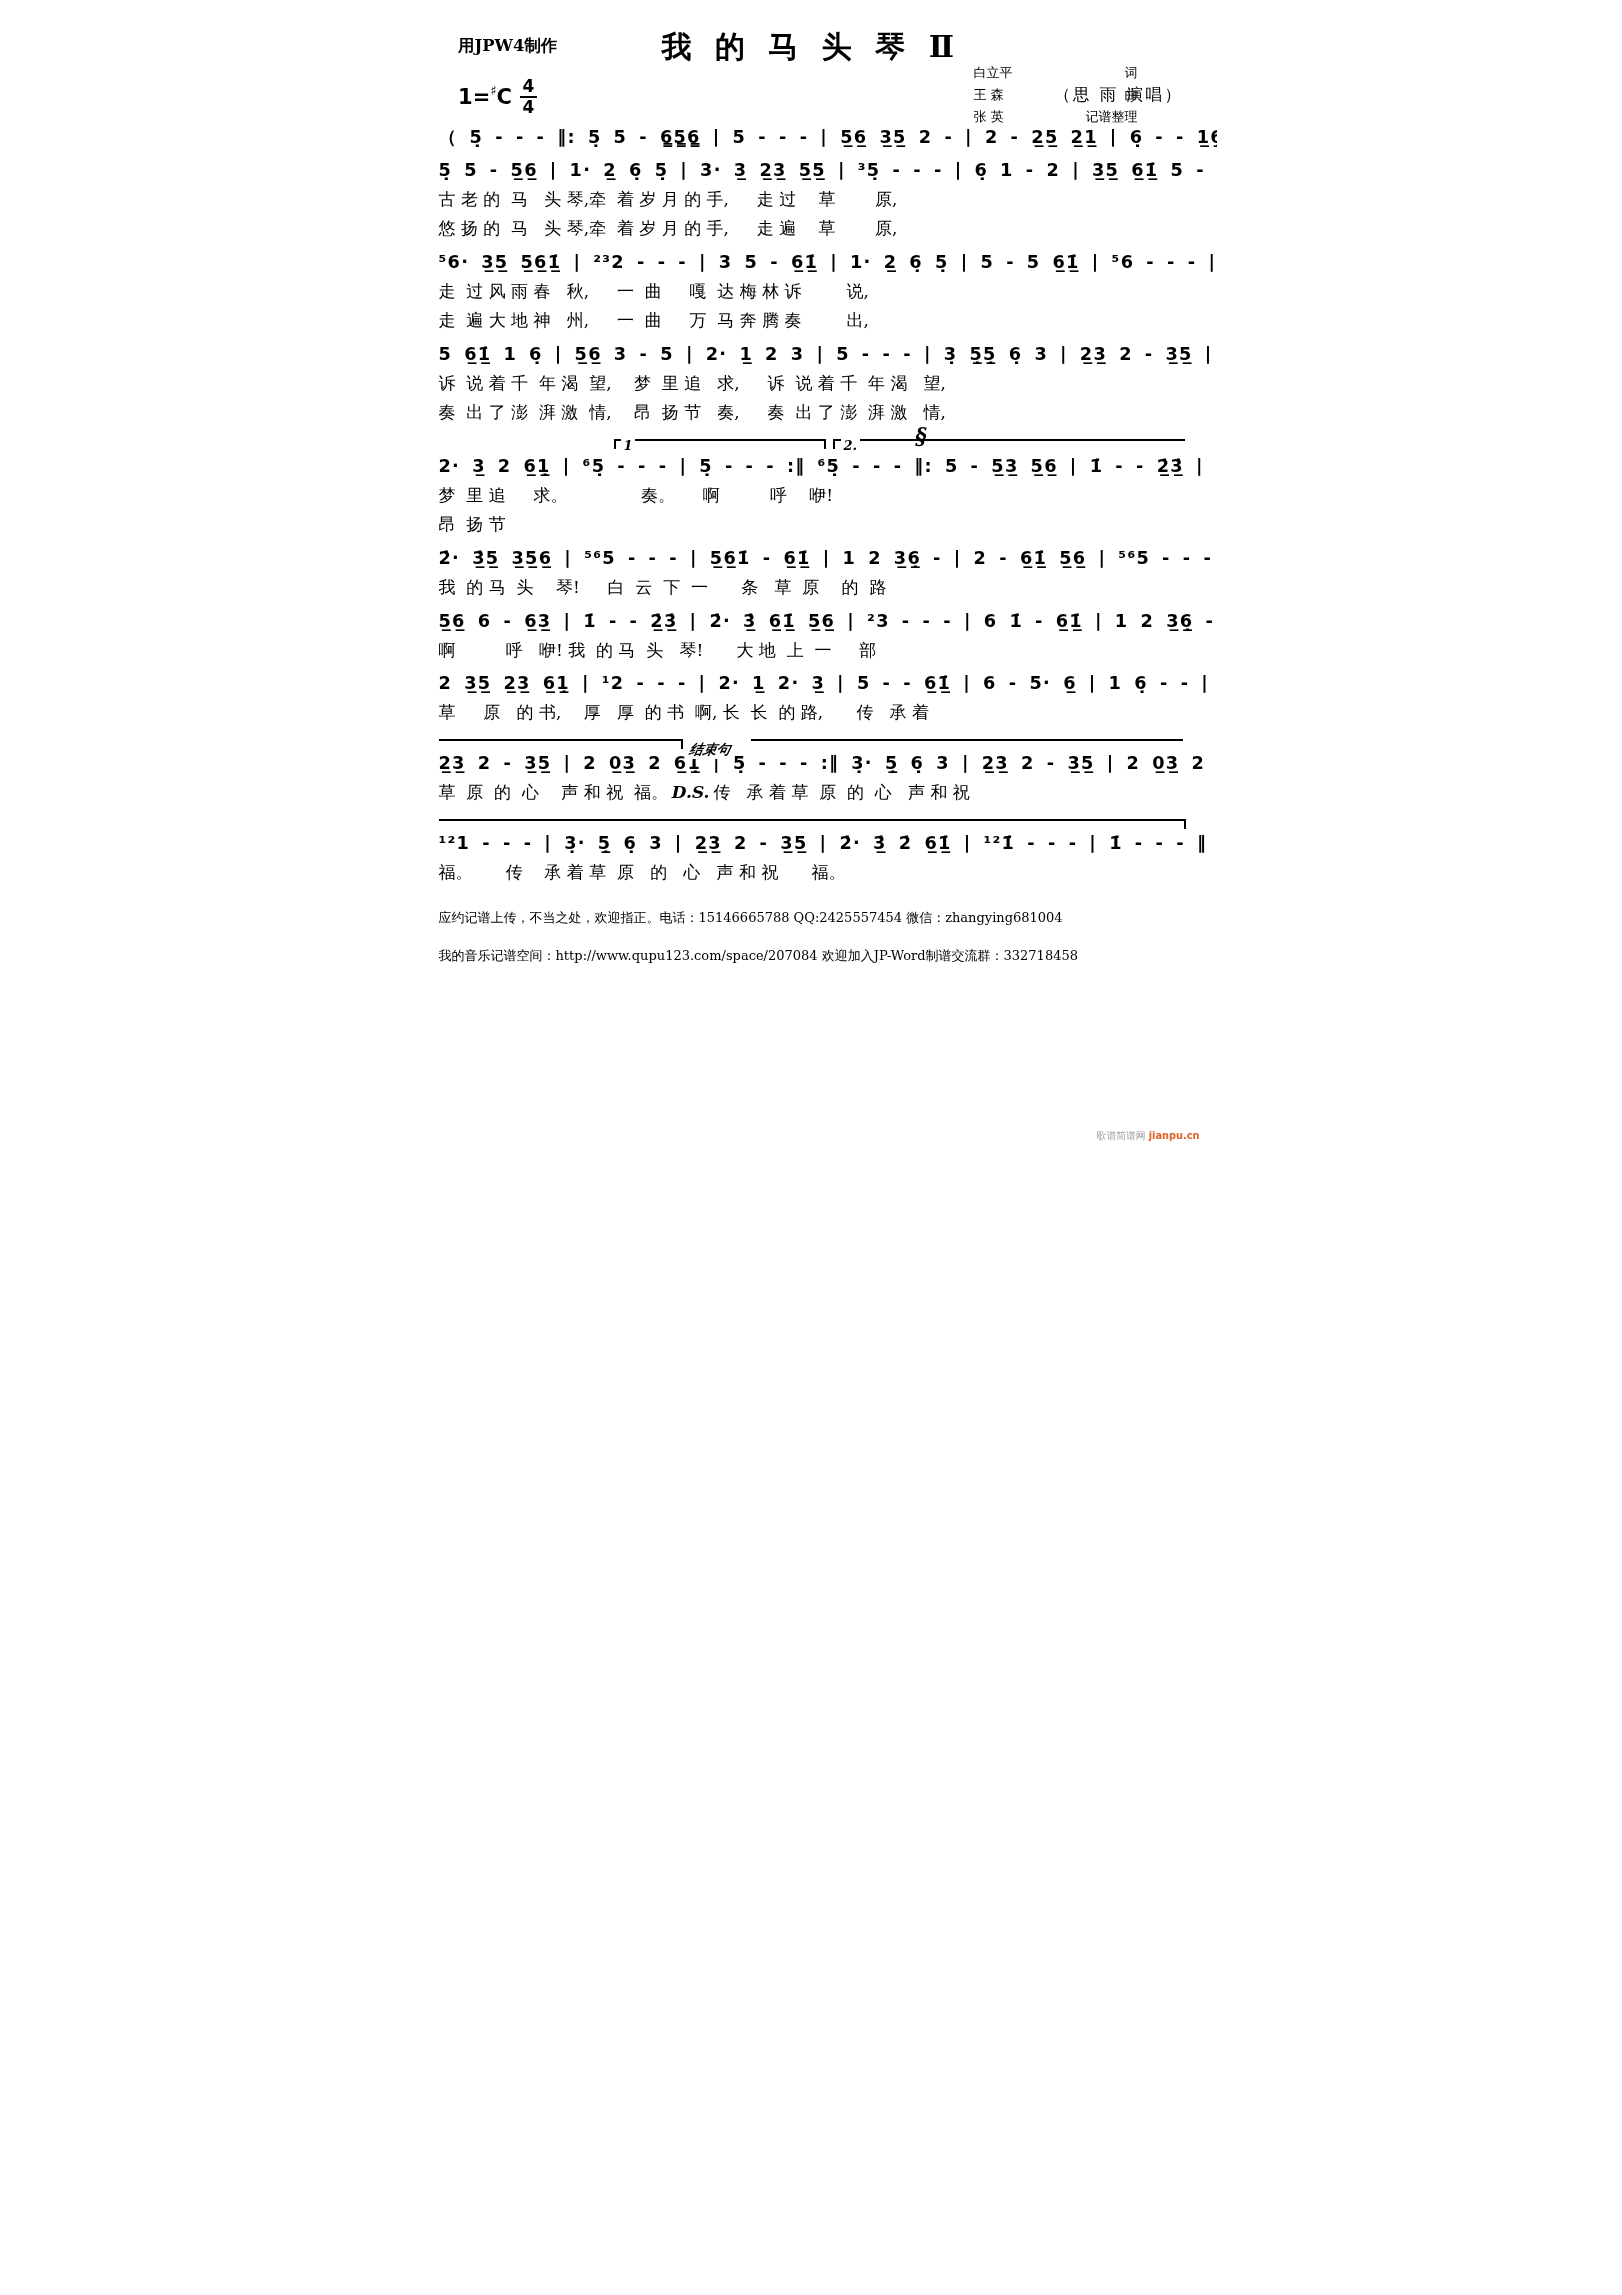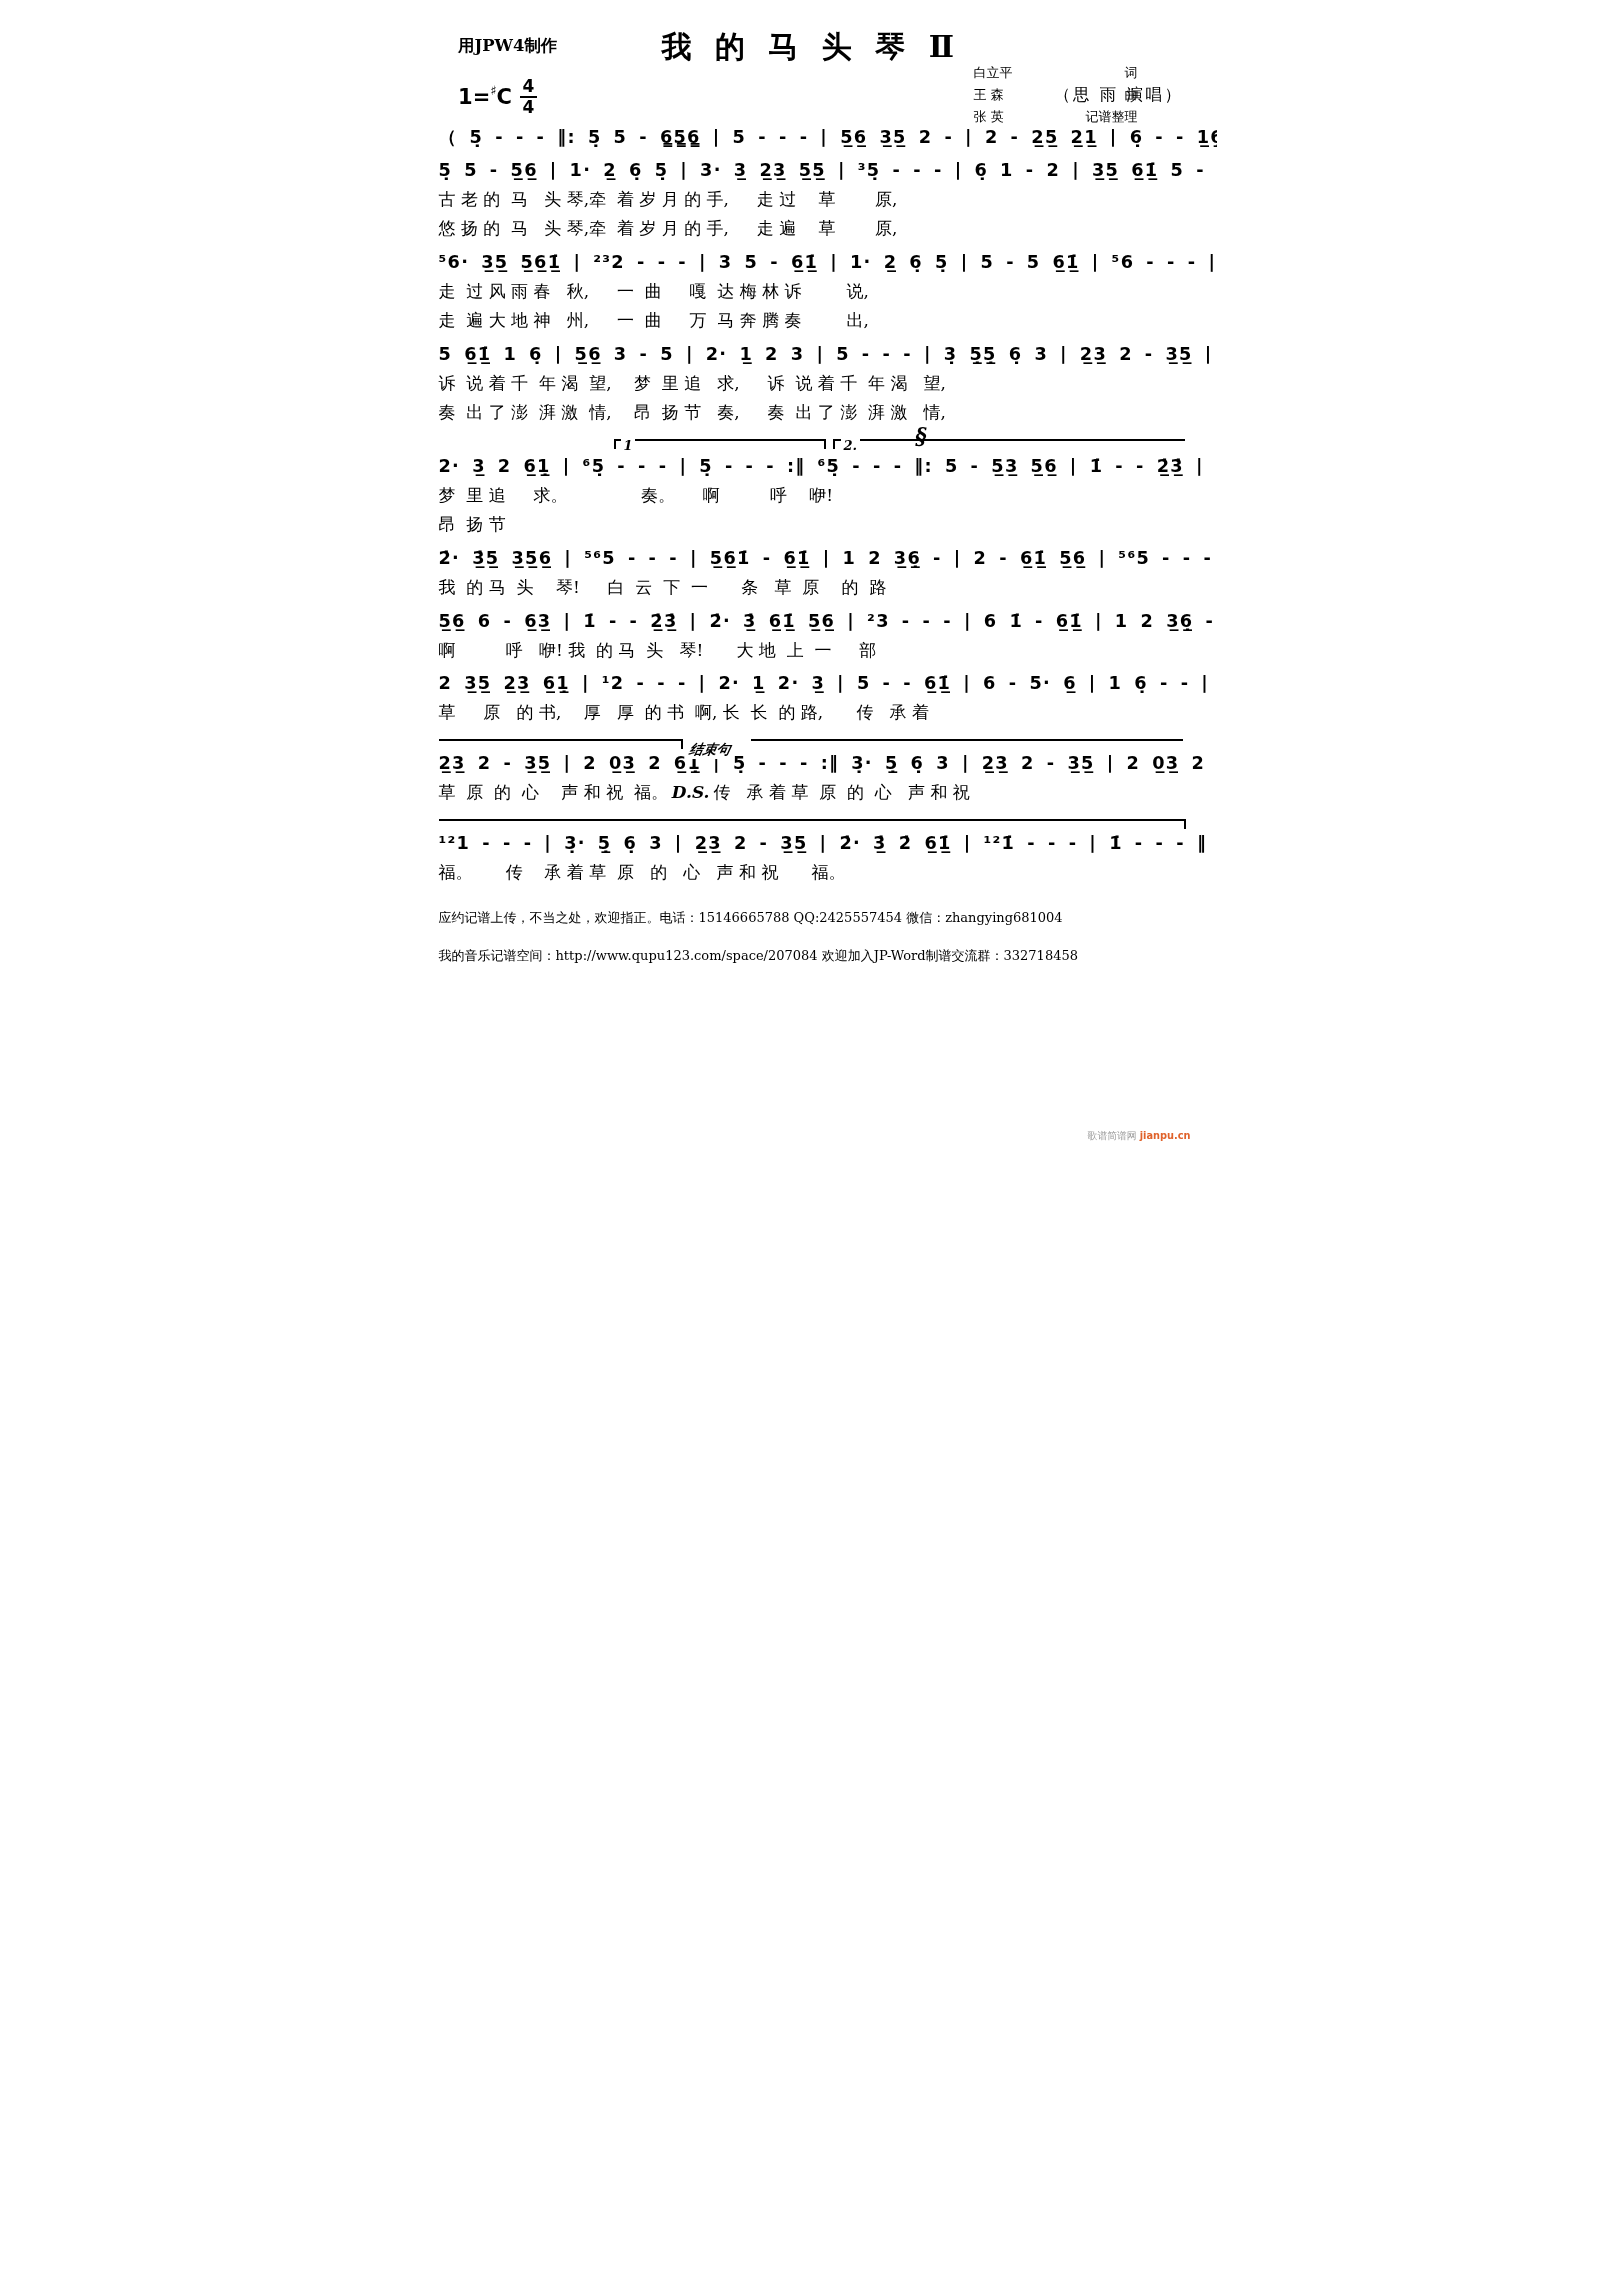--- a/index.html
+++ b/index.html
@@ -72,21 +72,21 @@
     transform:skewX(-12deg);background:#fff;padding:0 1.3px;
   }
   .ds-row{display:flex;align-items:flex-end;}
   .ds{
     font-style:italic;font-weight:bold;font-size:17px;margin:0 3.9px;
     font-family:"DejaVu Serif","Liberation Serif",serif;
   }
   
   .footer{margin-top:11.8px;font-size:13px;line-height:38px;}
   .watermark{
-    position:absolute;right:26px;bottom:5.2px;font-size:9.8px;
+    position:absolute;right:17px;bottom:5.2px;font-size:9.8px;
     font-family:"DejaVu Sans","Liberation Sans",sans-serif;
   }
   .wm-gray{color:#9a9a9a;}
   .wm-orange{font-weight:bold;}
 </style>
 </head>
 <body>
 
 <div class="page">
   <div class="content">

